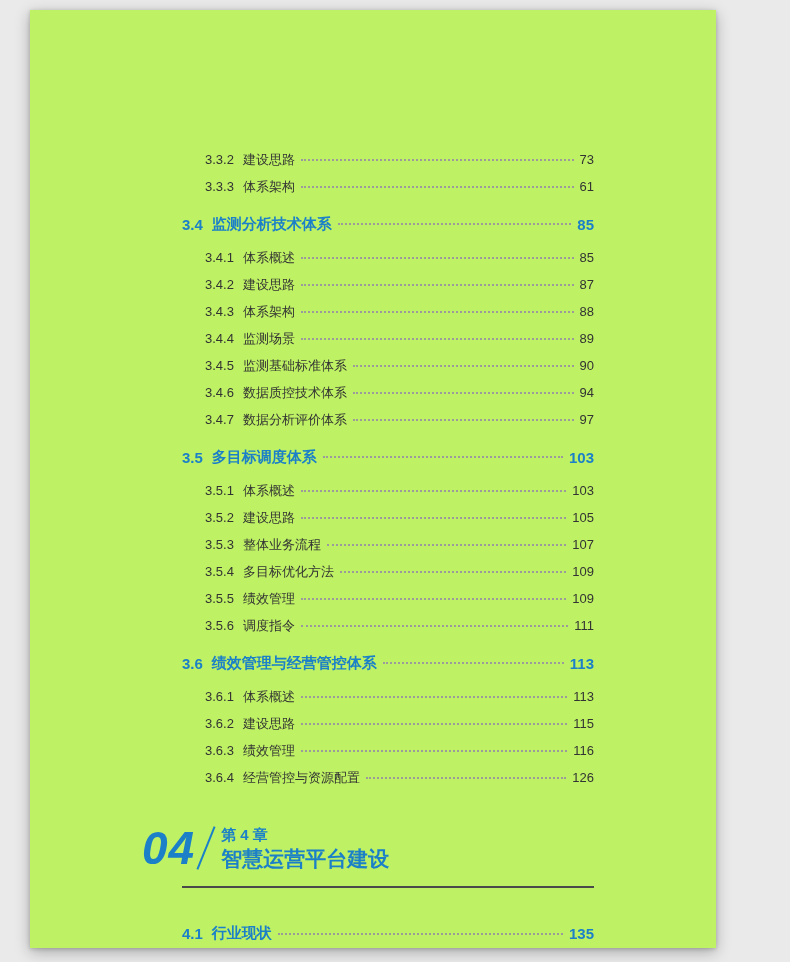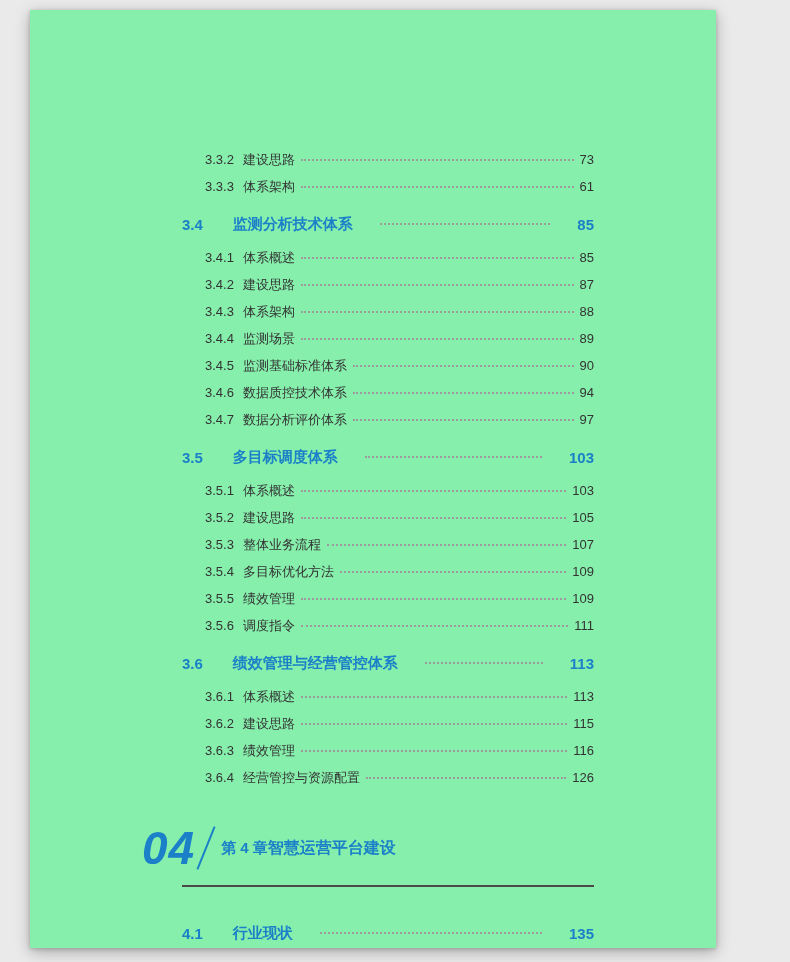--- a/index.html
+++ b/index.html
@@ -7,21 +7,21 @@
     width: 790px; height: 962px;
     background: #eaeaea;
     font-family: "Liberation Sans", "DejaVu Sans", sans-serif;
     position: relative;
     overflow: hidden;
   }
   .sheet {
     position: absolute;
     left: 30px; top: 10px;
     width: 686px; height: 938px;
-    background: #86efac;
+    background: #bef264;
     box-shadow: 0 4px 14px rgba(0,0,0,0.28), 0 1px 4px rgba(0,0,0,0.18);
   }
   .content {
     position: absolute;
     left: 152px; right: 122px; top: 136px;
     color: #333;
   }
   
   .toc-row {
     display: flex;
@@ -30,21 +30,20 @@
     font-size: 13px;
     color: #333;
   }
   .toc-row.item { padding-left: 23px; }
   .toc-row.section {
     height: 32px;
     margin: 8px 0 4px 0;
     font-size: 15px;
     font-weight: bold;
     color: #1b80c8;
-    gap: 21px;
   }
   .toc-num { margin-right: 9px; white-space: nowrap; }
   .toc-title { white-space: nowrap; text-align: center; }
   .leader {
     flex: 1;
     height: 0;
     border-bottom: 2px dotted #9b9b9b;
     margin: 0 6px;
     min-width: 20px;
   }
@@ -65,29 +64,29 @@
     letter-spacing: 1px;
     line-height: 1;
     font-style: italic;
   }
   .chapter-slash {
     width: 2px; height: 46px;
     background: #1b80c8;
     transform: rotate(22deg);
     margin: 0 14px 0 10px;
   }
-  .chapter-text { display: flex; flex-direction: row; justify-content: center; }
+  .chapter-text { display: flex; flex-direction: column; justify-content: center; }
   .chapter-label {
     font-size: 15px;
     font-weight: bold;
     color: #1b80c8;
     line-height: 1.3;
   }
   .chapter-title {
-    font-size: 16px;
+    font-size: 21px;
     font-weight: bold;
     color: #1b80c8;
     line-height: 1.3;
   }
   .chapter-rule {
     border: none;
     border-top: 2px solid #4a4a4a;
     margin: 14px 0 30px 0;
   }
 </style>

